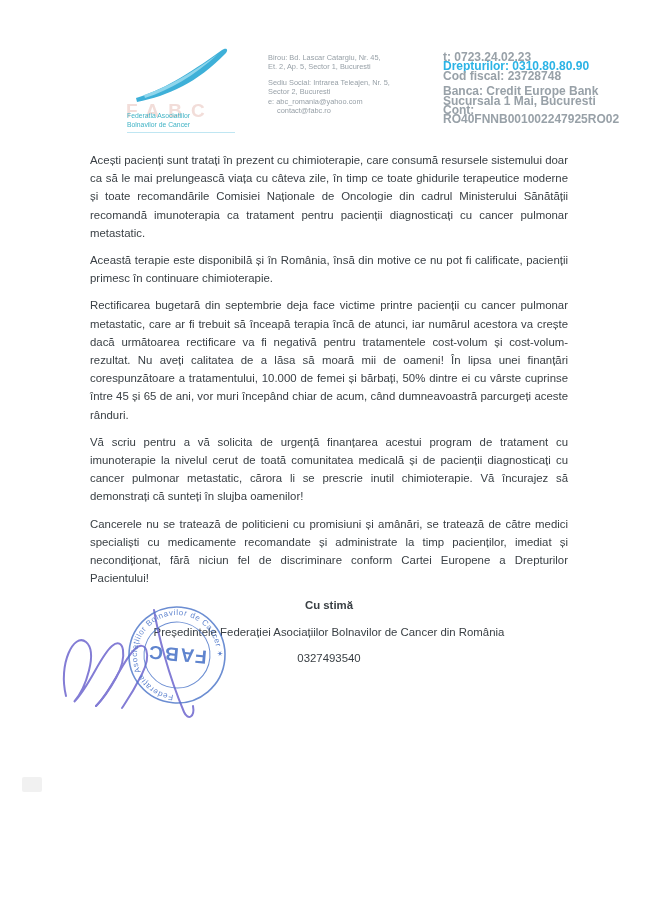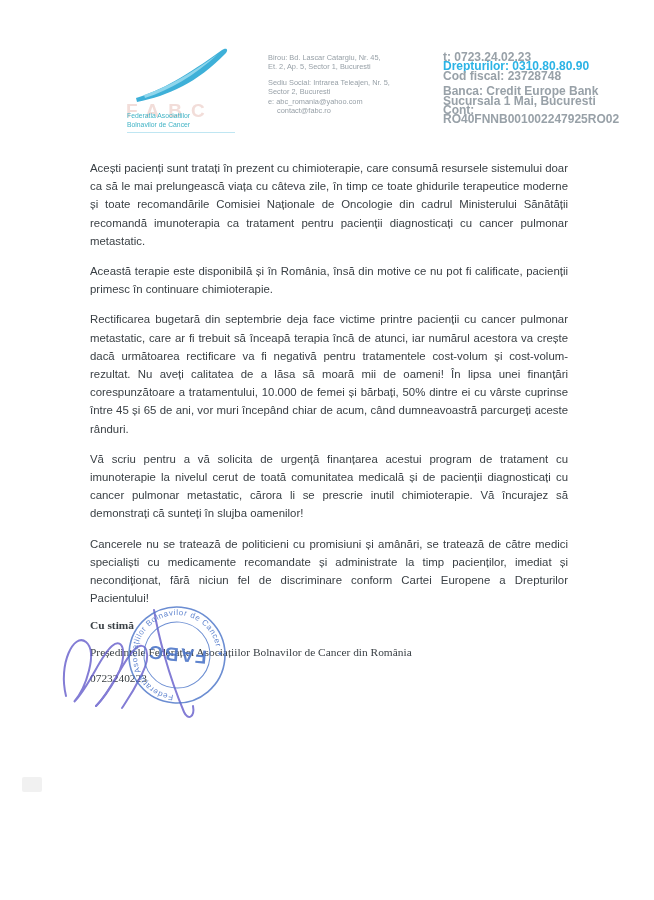--- a/index.html
+++ b/index.html
@@ -36,22 +36,22 @@
   }
   .blk-gap{height:6px;}
   .email2{padding-left:9px;}
   .cyan{color:#2bb3e5;}
 
   
   .letter-body{
     position:absolute;left:90px;top:147px;width:478px;
     font-size:11.4px;line-height:18.2px;color:#3a4045;
   }
-  .letter-body p{margin:12px 0 9px 0;text-align:justify;}
-  .letter-body p.closing-line{margin:0 0 8px 0;text-align:left;font-family:Liberation Serif, serif;}
+  .letter-body p{margin:4px 0 9px 0;text-align:justify;}
+  .letter-body p.closing-line{margin:0 0 8px 0;text-align:center;}
   .bold{font-weight:bold;}
 
   
   .signature{position:absolute;left:58px;top:596px;opacity:0.9;}
   .stamp{
     position:absolute;left:126px;top:604px;width:102px;height:102px;
     transform:rotate(185deg);
     opacity:0.88;
   }
   .artifact{
@@ -101,21 +101,21 @@
 
   <main class="letter-body">
     <p>Acești pacienți sunt tratați în prezent cu chimioterapie, care consumă resursele sistemului doar ca să le mai prelungească viața cu câteva zile, în timp ce toate ghidurile terapeutice moderne și toate recomandările Comisiei Naționale de Oncologie din cadrul Ministerului Sănătății recomandă imunoterapia ca tratament pentru pacienții diagnosticați cu cancer pulmonar metastatic.</p>
     <p>Această terapie este disponibilă și în România, însă din motive ce nu pot fi calificate, pacienții primesc în continuare chimioterapie.</p>
     <p>Rectificarea bugetară din septembrie deja face victime printre pacienții cu cancer pulmonar metastatic, care ar fi trebuit să înceapă terapia încă de atunci, iar numărul acestora va crește dacă următoarea rectificare va fi negativă pentru tratamentele cost-volum și cost-volum-rezultat. Nu aveți calitatea de a lăsa să moară mii de oameni! În lipsa unei finanțări corespunzătoare a tratamentului, 10.000 de femei și bărbați,  50% dintre ei cu vârste cuprinse între 45 și 65 de ani, vor muri începând chiar de acum, când dumneavoastră parcurgeți aceste rânduri.</p>
     <p>Vă scriu pentru a vă solicita de urgență finanțarea acestui program de tratament cu imunoterapie la nivelul cerut de toată comunitatea medicală și de pacienții diagnosticați cu cancer pulmonar metastatic, cărora li se prescrie inutil chimioterapie. Vă încurajez să demonstrați că sunteți în slujba oamenilor!</p>
     <p>Cancerele nu se tratează de politicieni cu promisiuni și amânări, se tratează de către medici specialiști cu medicamente recomandate și administrate la timp pacienților, imediat și necondiționat, fără niciun fel de discriminare conform Cartei Europene a Drepturilor Pacientului!</p>
 
     <p class="closing-line bold">Cu stimă</p>
     <p class="closing-line">Președintele Federației Asociațiilor Bolnavilor de Cancer din România</p>
-    <p class="closing-line">0723240223</p>
+    <p class="closing-line">0327493540</p>
   </main>
 
   <svg class="signature" width="150" height="125" viewBox="0 0 150 125">
     <g fill="none" stroke="#5d55c8" stroke-width="2" stroke-linecap="round" opacity="0.85">
       <path d="M8,100 C0,68 16,36 28,46 C40,56 28,92 16,106 C32,90 42,60 54,50 C66,40 70,60 58,82 C48,100 42,106 38,110"></path>
       <path d="M38,110 C54,94 64,66 76,54 C88,42 94,58 84,78 C74,98 68,106 64,112"></path>
       <path d="M96,14 C100,38 110,78 126,116 C130,125 137,121 135,110"></path>
     </g>
   </svg>
 

